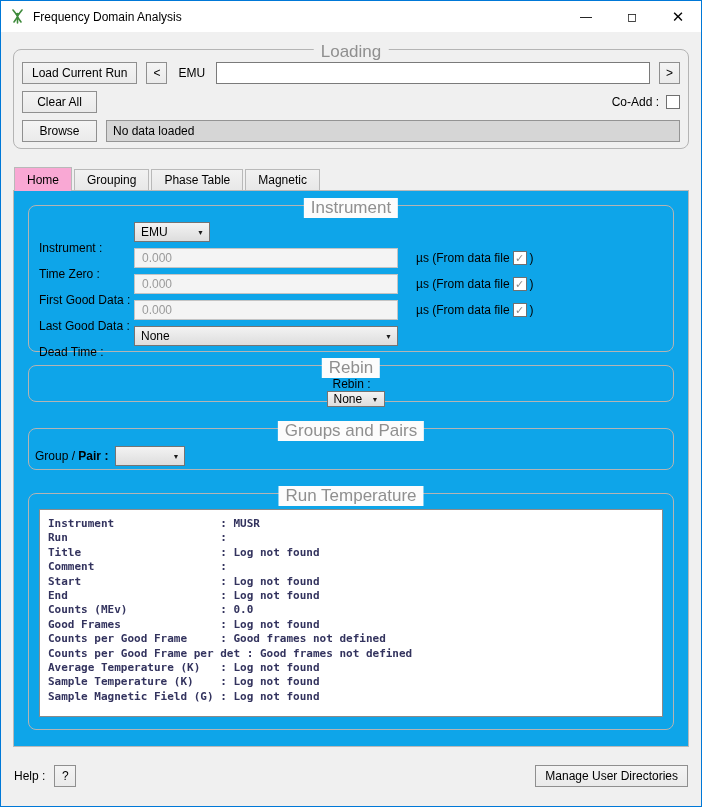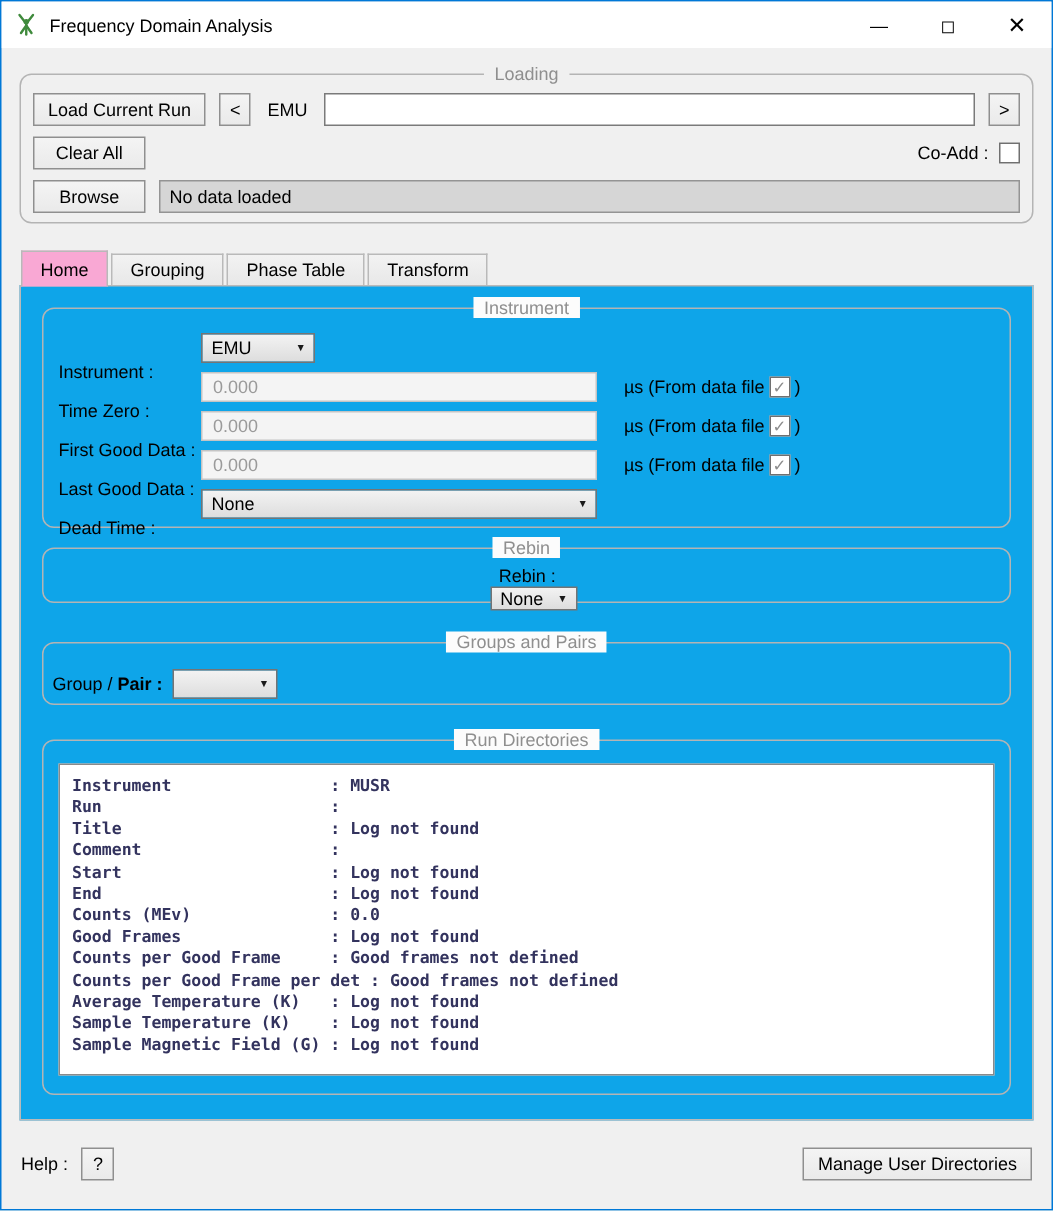--- a/index.html
+++ b/index.html
@@ -17,21 +17,21 @@
   .titlebar .app-icon{width:17px;height:17px;flex:0 0 auto;}
   .titlebar .title{margin-left:7px;font-size:12px;}
   .caption-buttons{margin-left:auto;display:flex;height:100%;}
   .cap-btn{width:46px;height:100%;display:flex;align-items:center;justify-content:center;
     font-size:12px;color:#000;cursor:default;}
   .cap-btn.close{font-size:15px;}
   
   .groupbox{position:relative;border:1px solid #b4b4b4;border-radius:8px;}
   .groupbox>.legend{
     position:absolute;top:-8px;left:50%;transform:translateX(-50%);
-    padding:0 7px;color:#8f8f8f;font-size:12px;background:#f0f0f0;white-space:nowrap;
+    padding:0 7px;color:#8f8f8f;font-size:17px;background:#f0f0f0;white-space:nowrap;
   }
   .tabpane .groupbox>.legend{background:#fcfcfc;}
   
   .btn{
     display:inline-flex;align-items:center;justify-content:center;
     background:linear-gradient(#f4f4f4,#eaeaea);
     border:1px solid #8f8f8f;height:22px;padding:0 9px;font-size:12px;cursor:default;
     white-space:nowrap;
   }
   .btn.small{width:21px;padding:0;}
@@ -143,21 +143,21 @@
       <button class="btn" style="width:75px">Browse</button>
       <span class="gap"></span>
       <div class="readonly-field grow">No data loaded</div>
     </div>
   </div>
 
   <div class="tabbar">
     <div class="tab active">Home</div>
     <div class="tab">Grouping</div>
     <div class="tab">Phase Table</div>
-    <div class="tab">Transform</div>
+    <div class="tab">Magnetic</div>
   </div>
 
   <div class="tabpane">
 
     <div class="groupbox instrument-box">
       <span class="legend">Instrument</span>
 
       <div class="inst-row">
         <span class="row-label">Instrument :</span>
         <div class="combo instrument-combo">
@@ -217,21 +217,21 @@
     <div class="groupbox groups-box">
       <span class="legend">Groups and Pairs</span>
       <span class="row-label"><span>Group / </span><span class="bold">Pair :</span></span>
       <div class="combo pair-combo">
         <span></span>
         <span class="arrow">▼</span>
       </div>
     </div>
 
     <div class="groupbox runinfo-box">
-      <span class="legend">Run Directories</span>
+      <span class="legend">Run Temperature</span>
       <div class="runinfo-inner">
         <pre>Instrument                : MUSR
 Run                       :
 Title                     : Log not found
 Comment                   :
 Start                     : Log not found
 End                       : Log not found
 Counts (MEv)              : 0.0
 Good Frames               : Log not found
 Counts per Good Frame     : Good frames not defined

